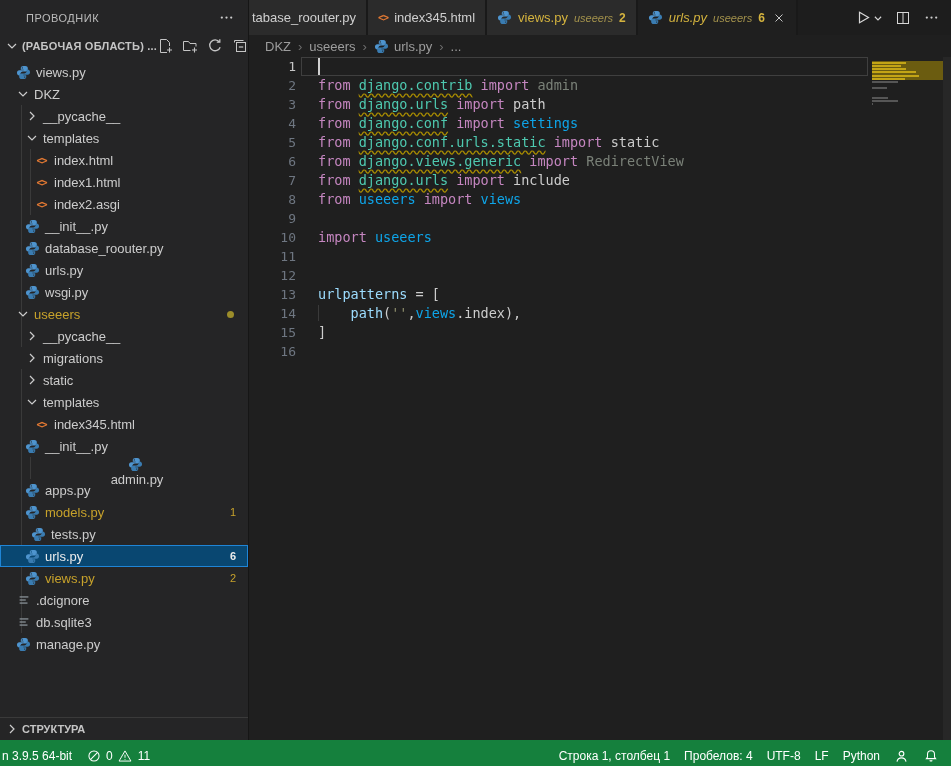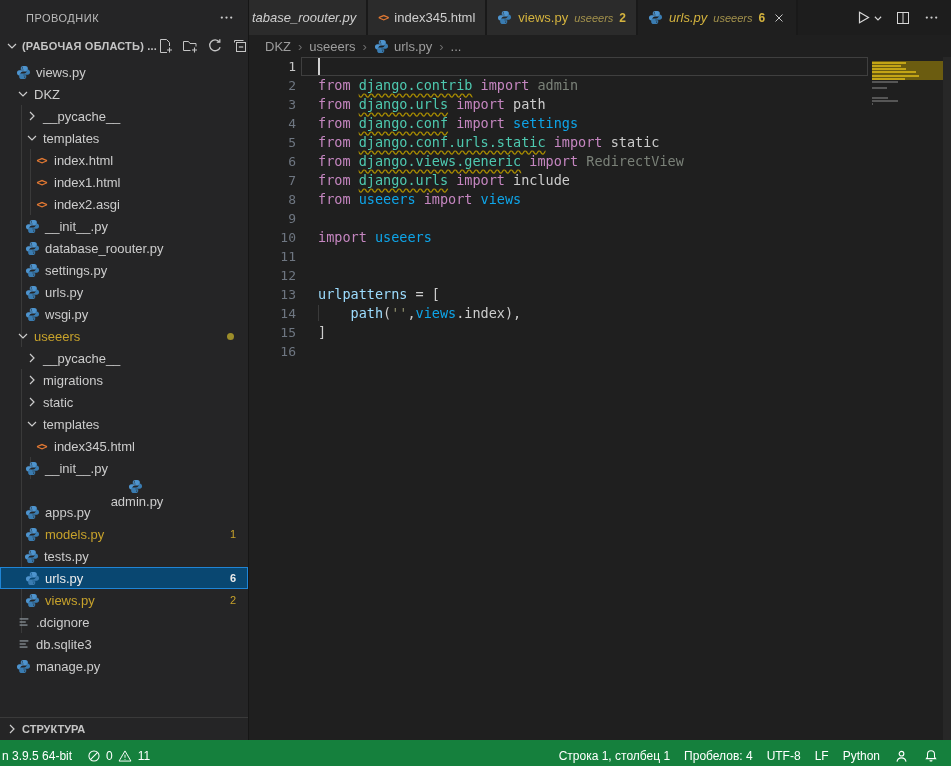--- a/index.html
+++ b/index.html
@@ -40,21 +40,21 @@
     font-size:11px;font-weight:bold;color:#c5c5c5;padding-left:4px;cursor:pointer;}
   .sb-outline-row .label{margin-left:2px;}
 
   
   .editor-col{flex:1;min-width:0;display:flex;flex-direction:column;background:#1f1f1f;}
   .tabbar{height:35px;flex:none;background:#1d1d1d;display:flex;align-items:stretch;}
   #tabs{display:flex;min-width:0;}
   .tab{display:flex;align-items:center;padding:0 10px;background:#2b2b2b;
     border-right:2px solid #191919;font-size:13px;color:#cfcfcf;cursor:pointer;white-space:nowrap;}
   .tab .ficon{margin-right:6px;display:inline-flex;}
-  .tab.cut{padding-left:3px;font-style:italic;}
+  .tab.cut{padding-left:3px;}
   .tab.active{background:#1f1f1f;}
   .tab.warn .label{color:#d4b33e;}
   .tab.italic .label,.tab.italic .desc{font-style:italic;}
   .tab .desc{font-size:11px;color:#8f8a6f;margin-left:6px;font-style:italic;}
   .tab.warn .desc{color:#a3924c;}
   .tab .tbadge{font-size:12px;color:#d4b33e;margin-left:6px;font-weight:bold;}
   .tab .close{margin-left:7px;display:inline-flex;cursor:pointer;}
   .editor-actions{margin-left:auto;flex:none;display:flex;align-items:center;gap:12px;padding:0 12px;}
   .editor-actions .ico{cursor:pointer;}
   .run-group{display:flex;align-items:center;gap:2px;cursor:pointer;}
@@ -228,29 +228,20 @@
           </span>
           <span class="name">database_roouter.py</span>
         </div>
         <div class="row" style="padding-left: 23px;">
           <span class="ficon">
             <svg width="15" height="15" viewBox="0 0 16 16">
               <path fill="#4e94ce" d="M7.9 1C6.3 1 5.1 1.9 5.1 3.3V5h3.1v.6H3.5C2.1 5.6 1 6.8 1 8.3s1.1 2.9 2.5 2.9h1.2V9.6c0-1.5 1.2-2.6 2.7-2.6h3.1c1.2 0 2.1-1 2.1-2.1V3.3C12.6 2 11.4 1 10 1H7.9zM6.7 2.4c.4 0 .7.3.7.7s-.3.7-.7.7S6 3.5 6 3.1s.3-.7.7-.7z"></path>
               <path fill="#3a7cb1" d="M8.1 15c1.6 0 2.8-.9 2.8-2.3V11H7.8v-.6h4.7c1.4 0 2.5-1.2 2.5-2.7s-1.1-2.9-2.5-2.9h-1.2v1.6c0 1.5-1.2 2.6-2.7 2.6H5.5c-1.2 0-2.1 1-2.1 2.1v1.6c0 1.3 1.2 2.3 2.6 2.3h2.1zM9.3 13.6c-.4 0-.7-.3-.7-.7s.3-.7.7-.7.7.3.7.7-.3.7-.7.7z"></path>
             </svg>
           </span>
-          <span class="name">settings.py</span>
-        </div>
-        <div class="row" style="padding-left: 23px;">
-          <span class="ficon">
-            <svg width="15" height="15" viewBox="0 0 16 16">
-              <path fill="#4e94ce" d="M7.9 1C6.3 1 5.1 1.9 5.1 3.3V5h3.1v.6H3.5C2.1 5.6 1 6.8 1 8.3s1.1 2.9 2.5 2.9h1.2V9.6c0-1.5 1.2-2.6 2.7-2.6h3.1c1.2 0 2.1-1 2.1-2.1V3.3C12.6 2 11.4 1 10 1H7.9zM6.7 2.4c.4 0 .7.3.7.7s-.3.7-.7.7S6 3.5 6 3.1s.3-.7.7-.7z"></path>
-              <path fill="#3a7cb1" d="M8.1 15c1.6 0 2.8-.9 2.8-2.3V11H7.8v-.6h4.7c1.4 0 2.5-1.2 2.5-2.7s-1.1-2.9-2.5-2.9h-1.2v1.6c0 1.5-1.2 2.6-2.7 2.6H5.5c-1.2 0-2.1 1-2.1 2.1v1.6c0 1.3 1.2 2.3 2.6 2.3h2.1zM9.3 13.6c-.4 0-.7-.3-.7-.7s.3-.7.7-.7.7.3.7.7-.3.7-.7.7z"></path>
-            </svg>
-          </span>
           <span class="name">urls.py</span>
         </div>
         <div class="row" style="padding-left: 23px;">
           <span class="ficon">
             <svg width="15" height="15" viewBox="0 0 16 16">
               <path fill="#4e94ce" d="M7.9 1C6.3 1 5.1 1.9 5.1 3.3V5h3.1v.6H3.5C2.1 5.6 1 6.8 1 8.3s1.1 2.9 2.5 2.9h1.2V9.6c0-1.5 1.2-2.6 2.7-2.6h3.1c1.2 0 2.1-1 2.1-2.1V3.3C12.6 2 11.4 1 10 1H7.9zM6.7 2.4c.4 0 .7.3.7.7s-.3.7-.7.7S6 3.5 6 3.1s.3-.7.7-.7z"></path>
               <path fill="#3a7cb1" d="M8.1 15c1.6 0 2.8-.9 2.8-2.3V11H7.8v-.6h4.7c1.4 0 2.5-1.2 2.5-2.7s-1.1-2.9-2.5-2.9h-1.2v1.6c0 1.5-1.2 2.6-2.7 2.6H5.5c-1.2 0-2.1 1-2.1 2.1v1.6c0 1.3 1.2 2.3 2.6 2.3h2.1zM9.3 13.6c-.4 0-.7-.3-.7-.7s.3-.7.7-.7.7.3.7.7-.3.7-.7.7z"></path>
             </svg>
           </span>
           <span class="name">wsgi.py</span>
@@ -332,21 +323,21 @@
         <div class="row warn" style="padding-left: 23px;">
           <span class="ficon">
             <svg width="15" height="15" viewBox="0 0 16 16">
               <path fill="#4e94ce" d="M7.9 1C6.3 1 5.1 1.9 5.1 3.3V5h3.1v.6H3.5C2.1 5.6 1 6.8 1 8.3s1.1 2.9 2.5 2.9h1.2V9.6c0-1.5 1.2-2.6 2.7-2.6h3.1c1.2 0 2.1-1 2.1-2.1V3.3C12.6 2 11.4 1 10 1H7.9zM6.7 2.4c.4 0 .7.3.7.7s-.3.7-.7.7S6 3.5 6 3.1s.3-.7.7-.7z"></path>
               <path fill="#3a7cb1" d="M8.1 15c1.6 0 2.8-.9 2.8-2.3V11H7.8v-.6h4.7c1.4 0 2.5-1.2 2.5-2.7s-1.1-2.9-2.5-2.9h-1.2v1.6c0 1.5-1.2 2.6-2.7 2.6H5.5c-1.2 0-2.1 1-2.1 2.1v1.6c0 1.3 1.2 2.3 2.6 2.3h2.1zM9.3 13.6c-.4 0-.7-.3-.7-.7s.3-.7.7-.7.7.3.7.7-.3.7-.7.7z"></path>
             </svg>
           </span>
           <span class="name">models.py</span>
           <span class="badge">1</span>
         </div>
-        <div class="row" style="padding-left: 22px;">
+        <div class="row" style="padding-left: 29px;">
           <span class="ficon">
             <svg width="15" height="15" viewBox="0 0 16 16">
               <path fill="#4e94ce" d="M7.9 1C6.3 1 5.1 1.9 5.1 3.3V5h3.1v.6H3.5C2.1 5.6 1 6.8 1 8.3s1.1 2.9 2.5 2.9h1.2V9.6c0-1.5 1.2-2.6 2.7-2.6h3.1c1.2 0 2.1-1 2.1-2.1V3.3C12.6 2 11.4 1 10 1H7.9zM6.7 2.4c.4 0 .7.3.7.7s-.3.7-.7.7S6 3.5 6 3.1s.3-.7.7-.7z"></path>
               <path fill="#3a7cb1" d="M8.1 15c1.6 0 2.8-.9 2.8-2.3V11H7.8v-.6h4.7c1.4 0 2.5-1.2 2.5-2.7s-1.1-2.9-2.5-2.9h-1.2v1.6c0 1.5-1.2 2.6-2.7 2.6H5.5c-1.2 0-2.1 1-2.1 2.1v1.6c0 1.3 1.2 2.3 2.6 2.3h2.1zM9.3 13.6c-.4 0-.7-.3-.7-.7s.3-.7.7-.7.7.3.7.7-.3.7-.7.7z"></path>
             </svg>
           </span>
           <span class="name">tests.py</span>
         </div>
         <div class="row selected" style="padding-left: 23px;">
           <span class="ficon">

